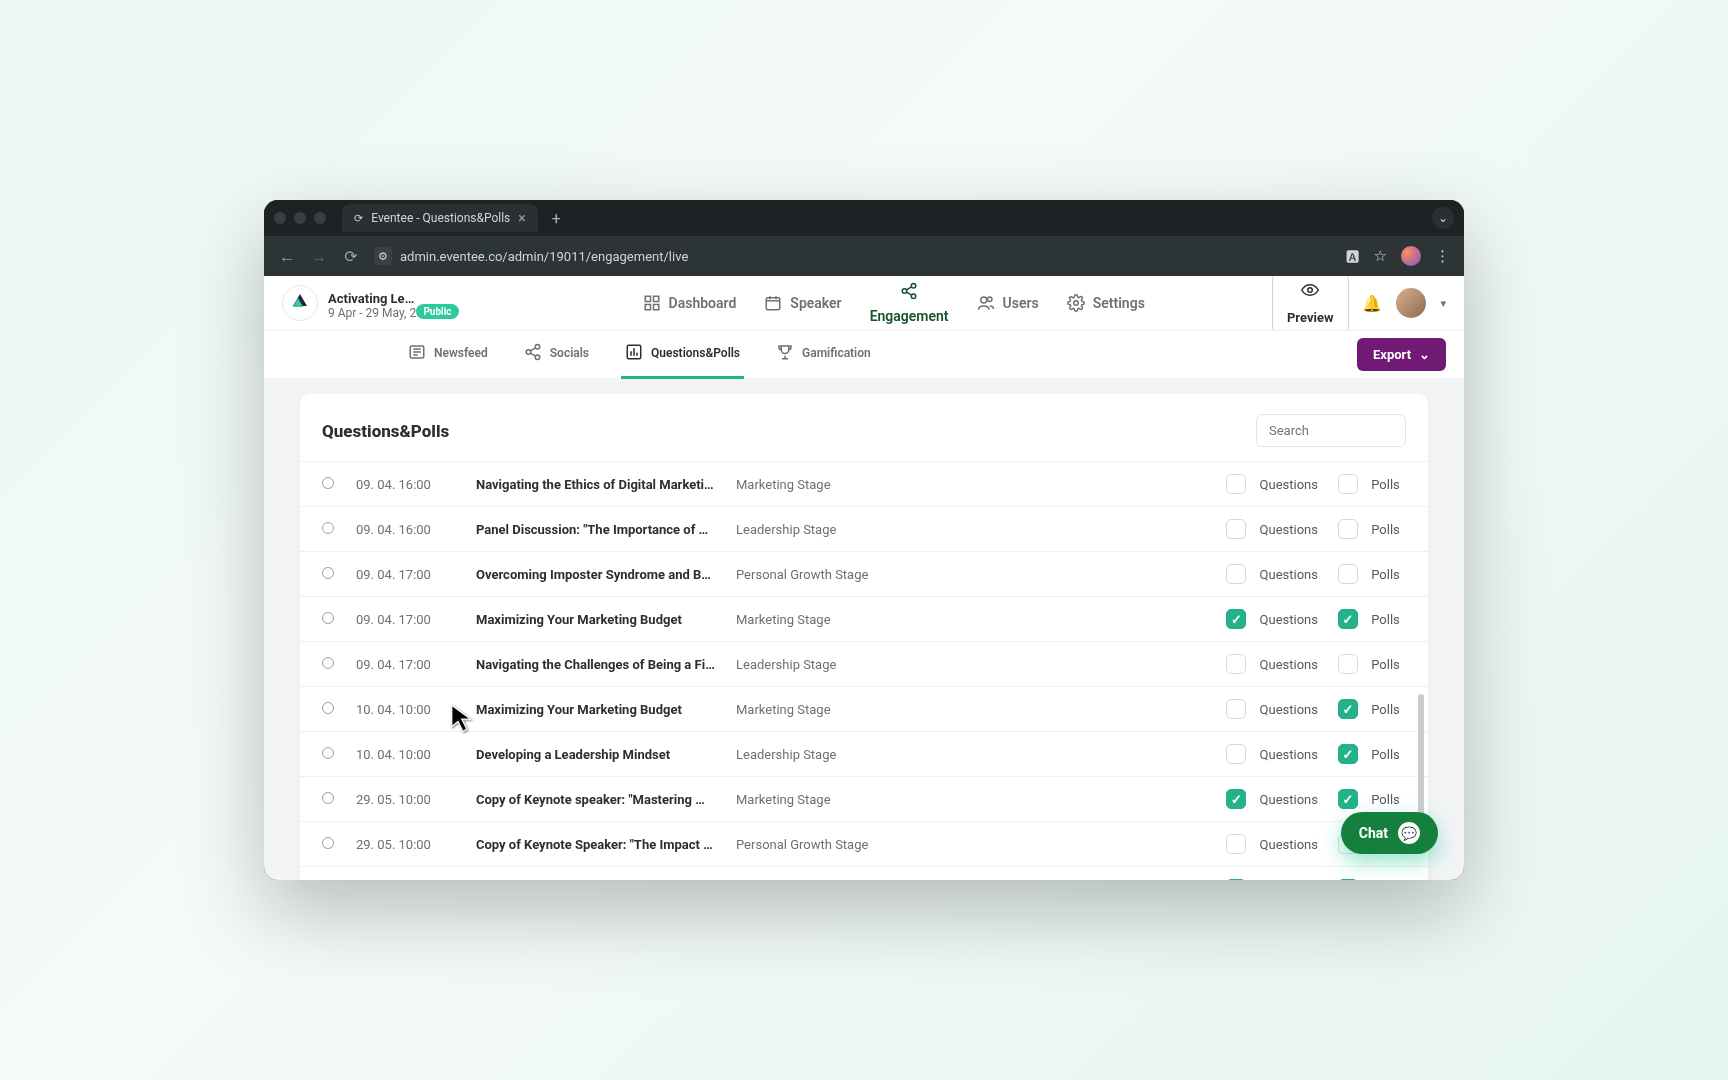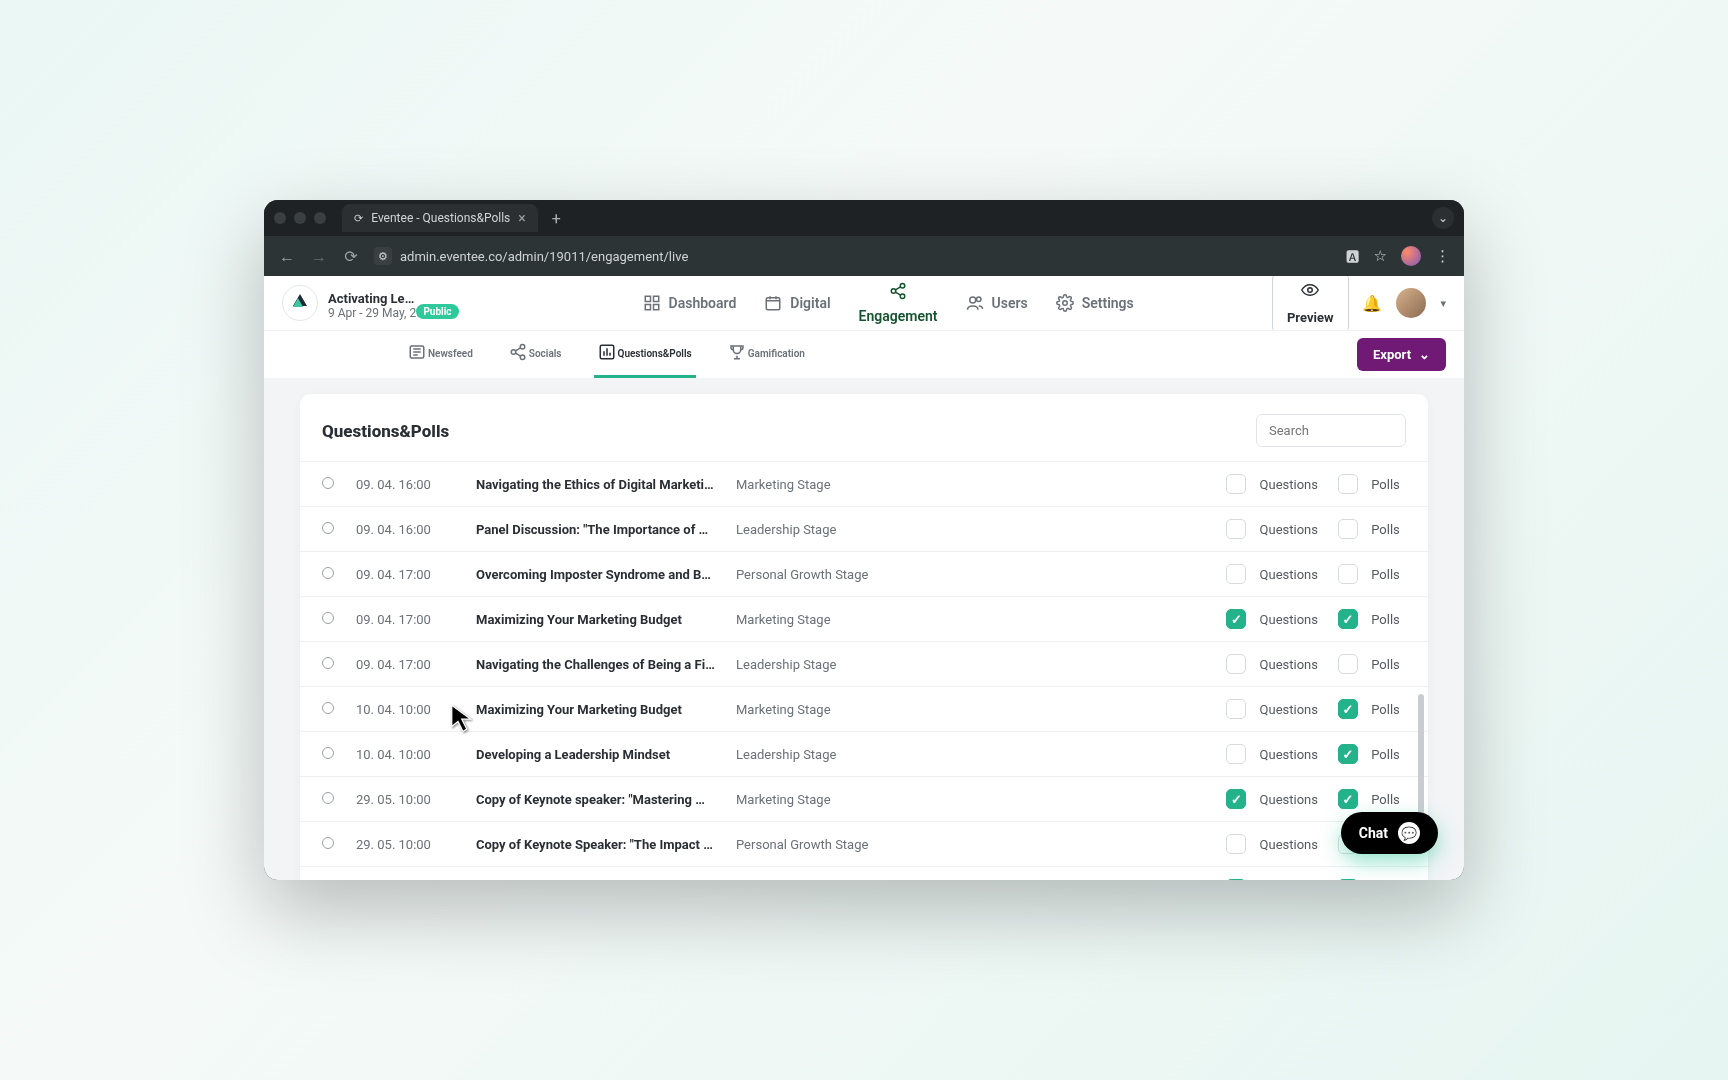--- a/index.html
+++ b/index.html
@@ -86,21 +86,21 @@
   .topright { margin-left:auto; display:flex; align-items:center; gap:14px; }
   .btn-preview { display:flex; align-items:center; gap:8px; border:1.5px solid #cfd5db; border-radius:6px; padding:7px 14px; font-weight:700; font-size:13px; color:#2a2f35; cursor:pointer; background:#fff;flex-direction:column;}
   .bell { color:#e86a6a; font-size:16px; }
   .user-avatar { width:30px;height:30px;border-radius:50%;background:linear-gradient(135deg,#d9b28c,#8a6a52); }
   .user-caret { color:#6b7178; font-size:11px; }
 
   .subbar {
     height:48px; background:#fff; display:flex; align-items:center; padding:0 18px 0 140px; gap:28px; border-top:1px solid #eef0f2;
     position:relative;
   }
-  .subbar .sitem { display:flex; align-items:center; gap:2px; color:#6b7178; font-size:10px; font-weight:600; cursor:pointer; padding:12px 4px; border-bottom:3px solid transparent;}
+  .subbar .sitem { display:flex; align-items:center; gap:8px; color:#6b7178; font-size:12px; font-weight:600; cursor:pointer; padding:12px 4px; border-bottom:3px solid transparent;}
   .subbar .sitem.active { color:#2a2f35; border-bottom-color:#24b28a; }
   .btn-export {
     margin-left:auto; background:#701a75; color:#fff; border:none; border-radius:6px; padding:9px 16px; font-weight:700; font-size:13px; display:flex; align-items:center; gap:8px; cursor:pointer;
   }
 
   .content { flex:1; overflow:auto; padding:16px 36px 24px; }
   .card {
     background:#fff; border-radius:10px; box-shadow:0 2px 10px rgba(0,0,0,0.04);
     padding:0; overflow:hidden; position:relative;
   }
@@ -125,21 +125,21 @@
   .cbox.on { background:#24b28a; border-color:#24b28a; color:#fff; }
   .cbox.on::after { content:"✓"; font-size:13px; font-weight:800; }
   .clabel { vertical-align:middle; color:#55595f; }
 
   .scroll-thumb {
     position:absolute; right:4px; top:300px; width:6px; height:130px; background:#c9cdd2; border-radius:4px;
   }
 
   .chat-fab {
     position:absolute; right:26px; bottom:26px;
-    background:#000000; color:#fff; border-radius:24px; padding:10px 18px;
+    background:#15803d; color:#fff; border-radius:24px; padding:10px 18px;
     display:flex; align-items:center; gap:10px; font-weight:700; font-size:14px;
     box-shadow:0 8px 20px rgba(47,202,155,0.5); cursor:pointer;
   }
   .chat-ico { width:22px;height:22px;background:#fff;border-radius:50%;display:flex;align-items:center;justify-content:center;color:#2fca9b;font-size:13px;}
 
   .cursor {
     position:absolute; left:186px; top:504px; pointer-events:none;
     filter: drop-shadow(1px 1px 1px rgba(0,0,0,0.5));
   }
 
@@ -208,21 +208,21 @@
           </span>
           <span>Dashboard</span>
         </div>
         <div class="item">
           <span class="ico">
             <svg class="ic" viewBox="0 0 24 24" fill="none" stroke="currentColor" stroke-width="2">
                 <rect x="3" y="5" width="18" height="16" rx="2"></rect>
                 <path d="M3 9h18M8 3v4M16 3v4"></path>
               </svg>
           </span>
-          <span>Digital</span>
+          <span>Speaker</span>
         </div>
         <div class="item active">
           <span class="ico">
             <svg class="ic" viewBox="0 0 24 24" fill="none" stroke="currentColor" stroke-width="2">
                 <circle cx="18" cy="5" r="3"></circle>
                 <circle cx="6" cy="12" r="3"></circle>
                 <circle cx="18" cy="19" r="3"></circle>
                 <path d="M8.6 10.6l6.8-4M8.6 13.4l6.8 4"></path>
               </svg>
           </span>

